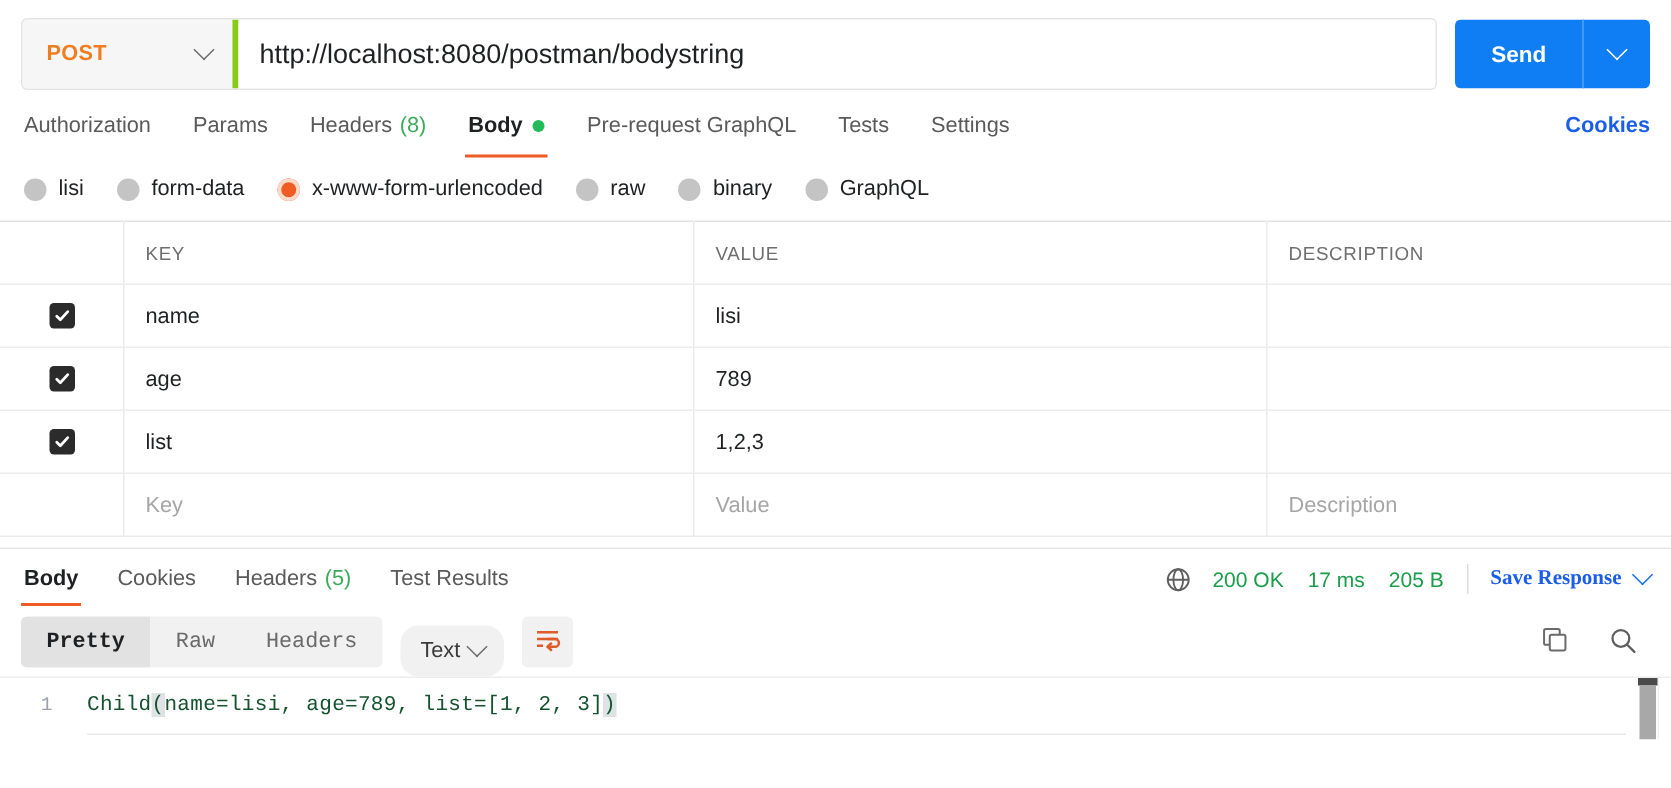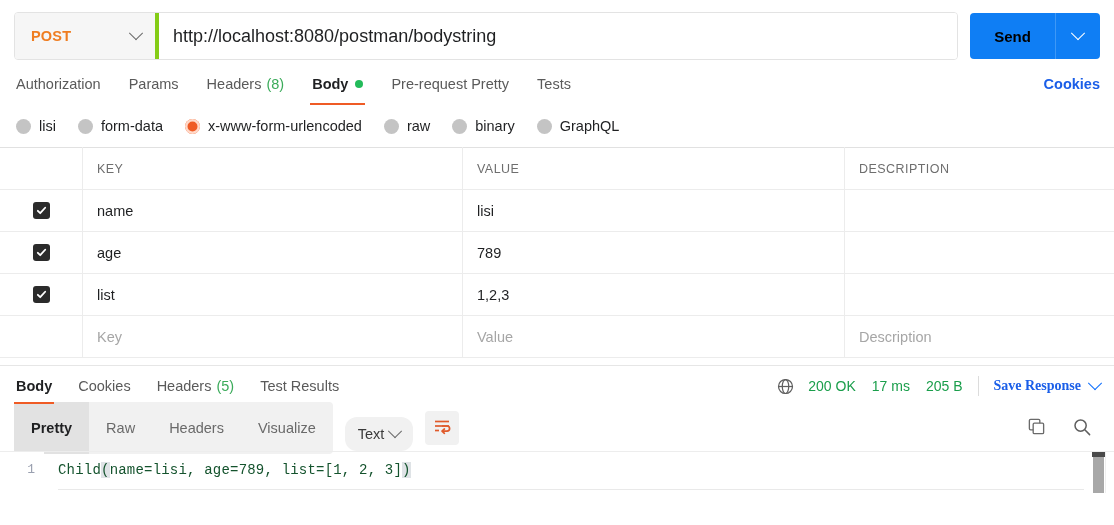--- a/index.html
+++ b/index.html
@@ -77,21 +77,21 @@
   }
   .send-group {
     display: flex;
     margin-left: 12px;
     height: 46px;
     border-radius: 4px;
     overflow: hidden;
   }
   .send-btn {
     background: #0f7ef4;
-    color: #000000;
+    color: #ffffff;
     font-weight: bold;
     font-size: 15px;
     display: flex;
     align-items: center;
     justify-content: center;
     width: 85px;
     cursor: pointer;
   }
   .send-caret {
     background: #0f7ef4;
@@ -286,21 +286,22 @@
     align-items: center;
     padding: 5px 14px 6px 14px;
     height: 45px;
     box-sizing: border-box;
   }
   .seg {
     display: flex;
     background: #f1f1f1;
     border-radius: 4px;
     overflow: hidden;
-    height: 52px;
+    height: 34px;
+    font-family: Liberation Mono, monospace;
   }
   .seg-item {
     display: flex;
     align-items: center;
     padding: 0 17px;
     font-size: 14.5px;
     color: #6a6a6a;
     cursor: pointer;
   }
   .seg-item.active {
@@ -436,24 +437,27 @@
   </div>
   <div class="req-tab">
     <span>Headers</span>
     <span class="count-green" style="margin-left:5px">(8)</span>
   </div>
   <div class="req-tab active">
     <span>Body</span>
     <span class="green-dot"></span>
   </div>
   <div class="req-tab">
-    <span>Pre-request Pretty</span>
+    <span>Pre-request GraphQL</span>
   </div>
   <div class="req-tab">
     <span>Tests</span>
+  </div>
+  <div class="req-tab">
+    <span>Settings</span>
   </div>
   <div class="cookies-link">Cookies</div>
 </div>
 
 <div class="radio-row">
   <div class="radio-item">
     <span class="radio-dot"></span>
     <span>lisi</span>
   </div>
   <div class="radio-item">
@@ -572,21 +576,20 @@
       <span class="chev blue"></span>
     </span>
   </div>
 </div>
 
 <div class="resp-toolbar">
   <div class="seg">
     <div class="seg-item active">Pretty</div>
     <div class="seg-item">Raw</div>
     <div class="seg-item">Headers</div>
-    <div class="seg-item">Visualize</div>
   </div>
   <div class="fmt-select">
     <span>Text</span>
     <span class="chev"></span>
   </div>
   <div class="wrap-btn">
     <span>
       <svg width="18" height="16" viewBox="0 0 18 16">
         <line x1="2" y1="2.5" x2="16" y2="2.5" stroke="#e05a2b" stroke-width="1.7"></line>
         <line x1="2" y1="7" x2="16" y2="7" stroke="#e05a2b" stroke-width="1.7"></line>

